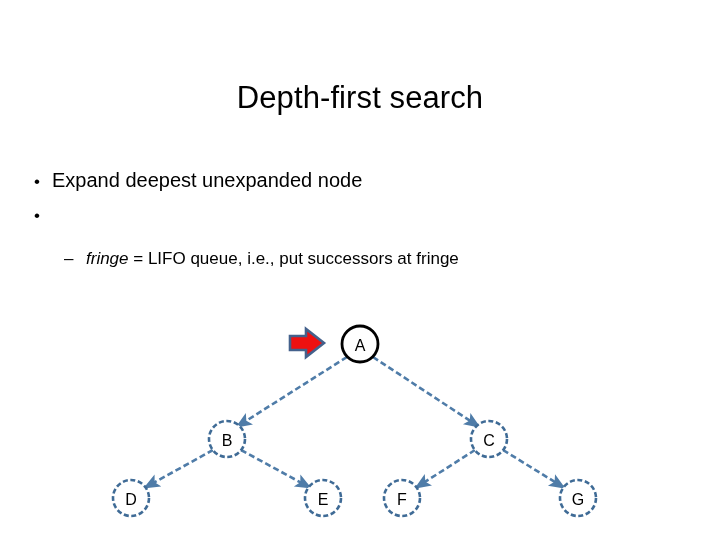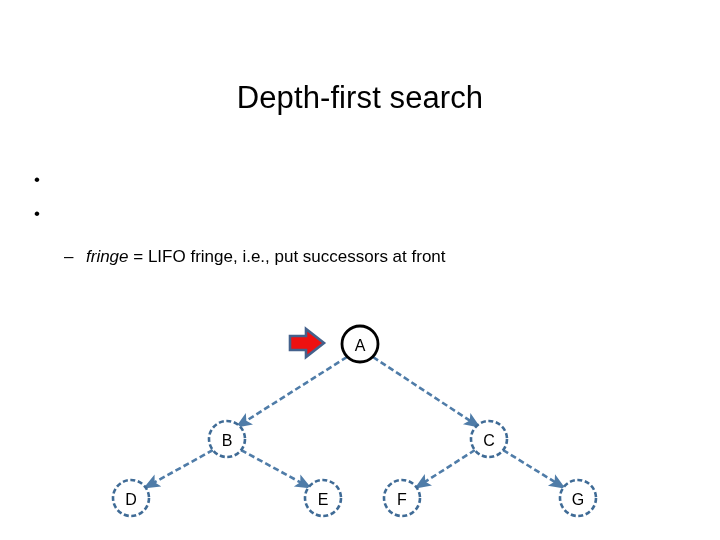--- a/index.html
+++ b/index.html
@@ -107,29 +107,30 @@
 <body>
 
 <div class="slide">
 
   <div class="slide-title">Depth-first search</div>
 
   <div class="bullets">
 
     <div class="bullet-l1">
       <span class="marker">•</span>
+      <span class="btext">Expand deepest unexpanded node</span>
     </div>
 
     <div class="bullet-l1">
       <span class="marker">•</span>
     </div>
 
     <div class="bullet-l2">
       <span class="marker">–</span>
-      <span class="btext"><span class="italic">fringe</span><span> = LIFO fringe, i.e., put successors at front</span></span>
+      <span class="btext"><span class="italic">fringe</span><span> = LIFO queue, i.e., put successors at fringe</span></span>
     </div>
 
   </div>
 
   <div class="tree-area">
     <svg class="tree-svg" width="720" height="540" viewBox="0 0 720 540" xmlns="http://www.w3.org/2000/svg">
       <defs>
         <marker id="ah" markerWidth="7" markerHeight="7" refX="5.2" refY="3" orient="auto" markerUnits="strokeWidth">
           <path d="M0,0.4 L6.4,3 L0,5.6 L1.4,3 Z" fill="#4f7ca8"></path>
         </marker>

